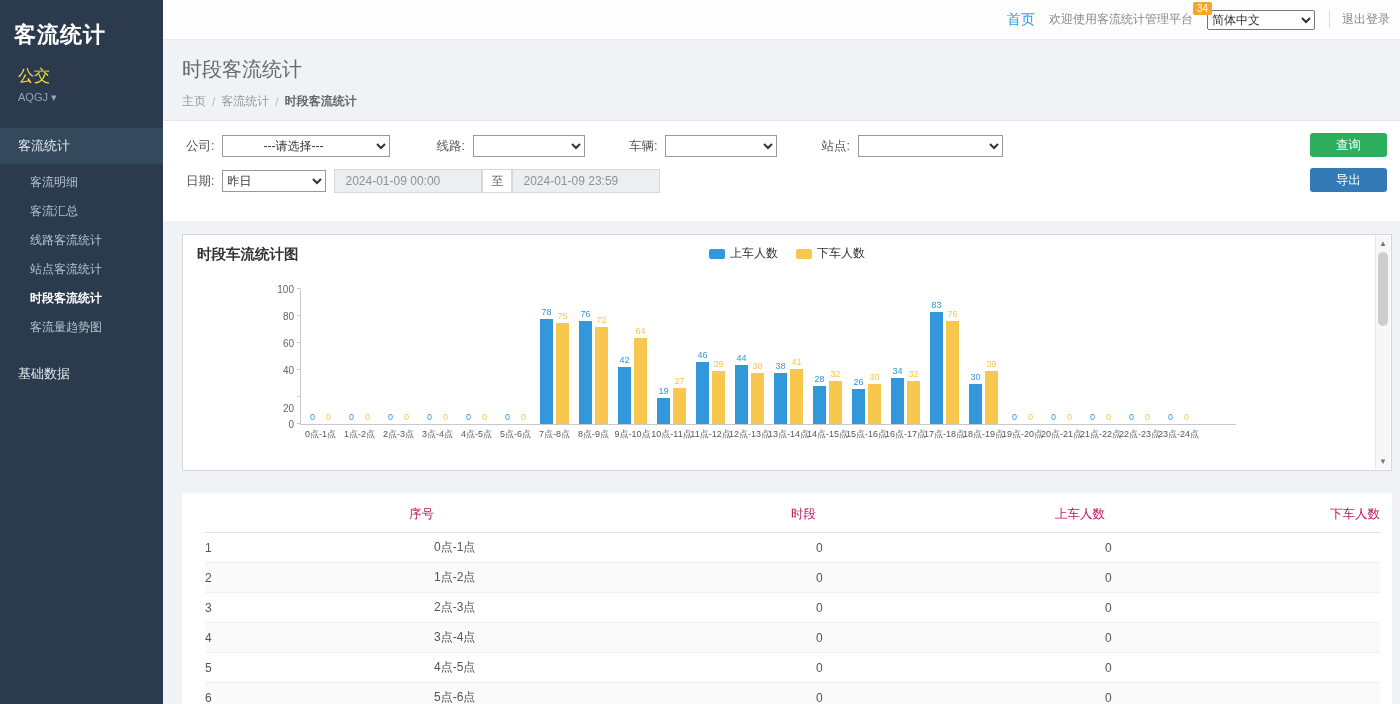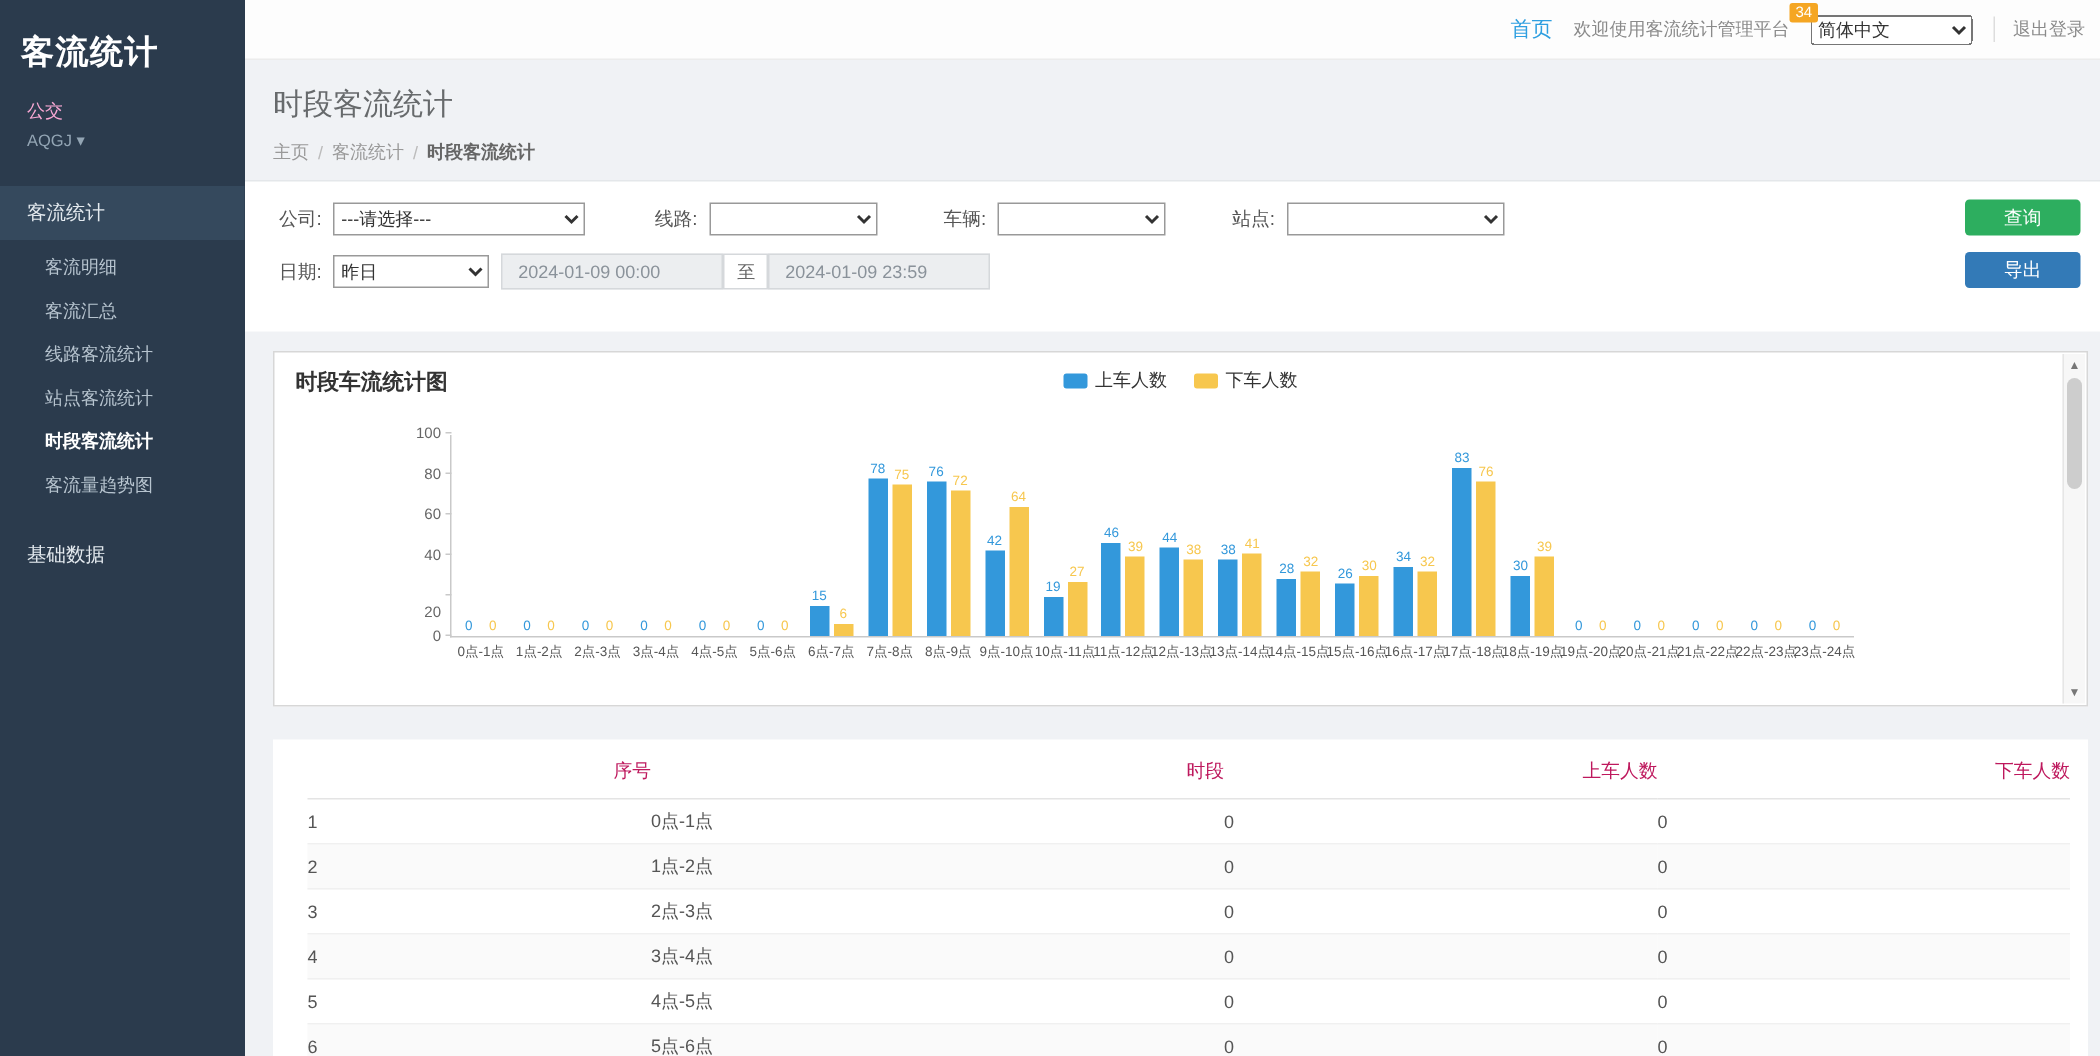--- a/index.html
+++ b/index.html
@@ -3,21 +3,21 @@
 <meta charset="utf-8">
 <style>
   * { margin:0; padding:0; box-sizing:border-box; }
   html,body { width:1400px; height:704px; overflow:hidden; background:#f0f2f5;
     font-family:"Liberation Sans","DejaVu Sans",sans-serif; font-size:13px; color:#555; }
 
   
   .sidebar { position:fixed; left:0; top:0; width:163px; height:704px; background:#2b3b4d; color:#cdd6dd; }
   .brand { padding:20px 14px 6px 14px; }
   .brand-title { color:#fff; font-size:22px; font-weight:bold; letter-spacing:1px; }
-  .brand-org { color:#f9a8d4; font-size:12px; margin:16px 0 4px 4px; }
+  .brand-org { color:#fde047; font-size:16px; margin:16px 0 4px 4px; }
   .brand-user { color:#93a5b4; font-size:11px; margin-left:4px; cursor:pointer; }
   .menu { margin-top:18px; }
   .menu-parent { padding:9px 18px; font-size:13px; color:#e4eaef; cursor:pointer; }
   .menu-parent.open { background:#35495d; }
   .submenu { padding:4px 0 8px 0; }
   .side-sub { padding:6px 10px 6px 30px; font-size:12px; color:#b7c4cf; cursor:pointer; }
   .side-sub.active { color:#ffffff; font-weight:bold; }
   .menu-parent.plain { margin-top:6px; }
 
   
@@ -40,21 +40,21 @@
   .crumb.current { color:#666; font-weight:bold; cursor:default; }
   .crumb-sep { color:#bbb; }
 
   
   .filter-band { background:#fff; border-top:1px solid #e4e7ea; padding:14px 12px 16px 19px; position:relative; }
   .filter-row { display:flex; align-items:center; margin-bottom:12px; }
   .filter-row:last-child { margin-bottom:0; }
   .f-label { font-size:12.5px; color:#555; margin-right:8px; margin-left:4px; }
   .f-label:first-child { margin-left:4px; }
   select.f-select { height:22px; font-size:12px; color:#333; border:1px solid #999; background:#fff; }
-  .sel-company { width:168px; margin-right:42px; }
+  .sel-company { width:168px; margin-right:42px;padding-left:36px; }
   .sel-line { width:112px; margin-right:40px; }
   .sel-vehicle { width:112px; margin-right:40px; }
   .sel-station { width:145px; }
   .sel-date { width:104px; margin-right:8px; }
   .date-input { width:148px; height:24px; background:#eceef0; border:1px solid #d5d8db; color:#8a929a;
     font-size:12px; padding:0 10px; }
   .to-box { display:inline-block; height:24px; line-height:22px; border:1px solid #d5d8db; background:#fff;
     padding:0 8px; font-size:12px; color:#666; margin:0 0; }
   .btn-col { position:absolute; right:13px; top:12px; display:flex; flex-direction:column; gap:11px; }
   .btn { width:77px; height:24px; border:none; border-radius:3px; color:#fff; font-size:12.5px; cursor:pointer; }
@@ -267,31 +267,20 @@
                 <div class="bar" style="height: 0px; background: rgb(51, 152, 219);"></div>
               </div>
               <div class="barcol">
                 <div class="barval" style="color: rgb(247, 199, 78);">0</div>
                 <div class="bar" style="height: 0px; background: rgb(247, 199, 78);"></div>
               </div>
               <div class="xlab">5点-6点</div>
             </div>
             <div class="bargroup">
               <div class="barcol">
-                <div class="barval" style="color: rgb(51, 152, 219);">15</div>
-                <div class="bar" style="height: 20.25px; background: rgb(51, 152, 219);"></div>
-              </div>
-              <div class="barcol">
-                <div class="barval" style="color: rgb(247, 199, 78);">6</div>
-                <div class="bar" style="height: 8.1px; background: rgb(247, 199, 78);"></div>
-              </div>
-              <div class="xlab">6点-7点</div>
-            </div>
-            <div class="bargroup">
-              <div class="barcol">
                 <div class="barval" style="color: rgb(51, 152, 219);">78</div>
                 <div class="bar" style="height: 105.3px; background: rgb(51, 152, 219);"></div>
               </div>
               <div class="barcol">
                 <div class="barval" style="color: rgb(247, 199, 78);">75</div>
                 <div class="bar" style="height: 101.25px; background: rgb(247, 199, 78);"></div>
               </div>
               <div class="xlab">7点-8点</div>
             </div>
             <div class="bargroup">

